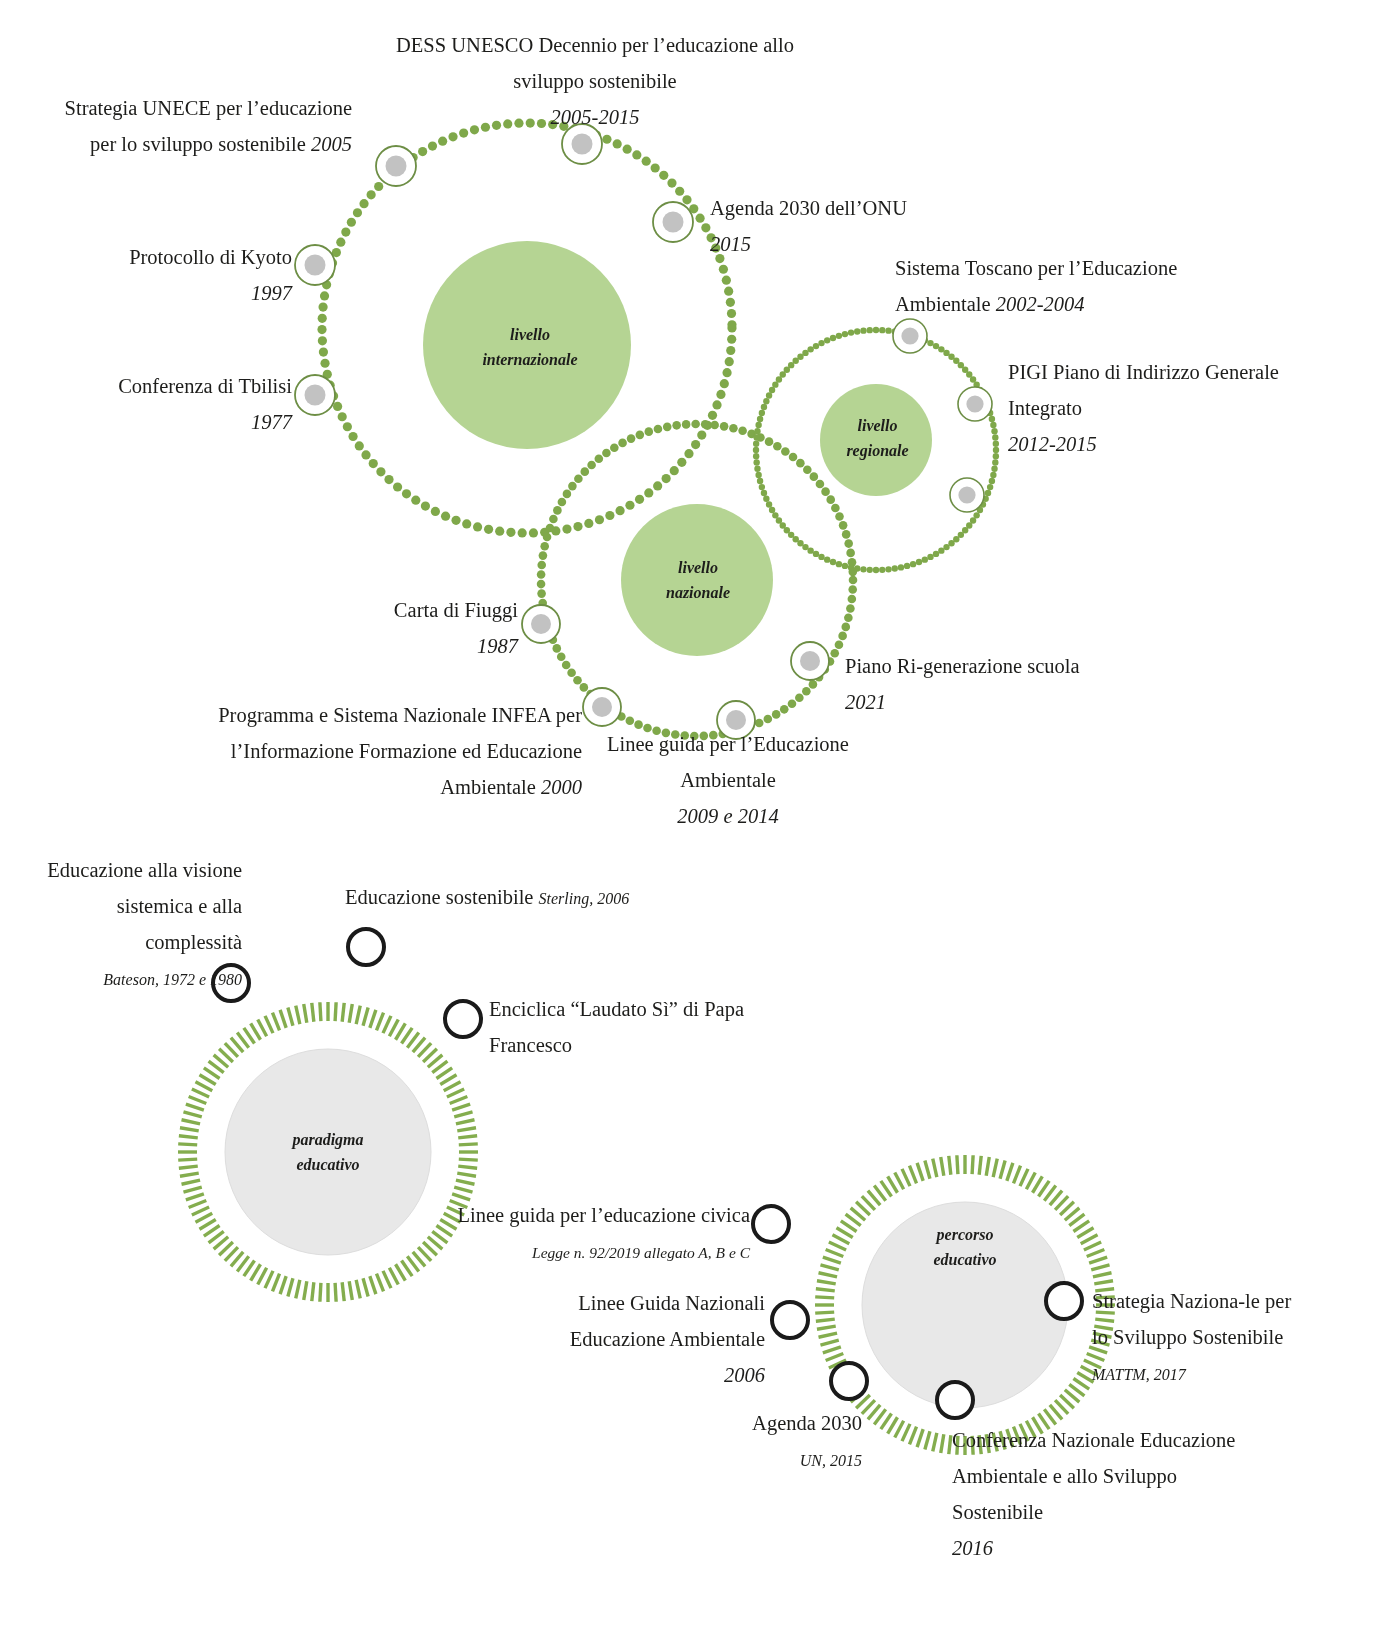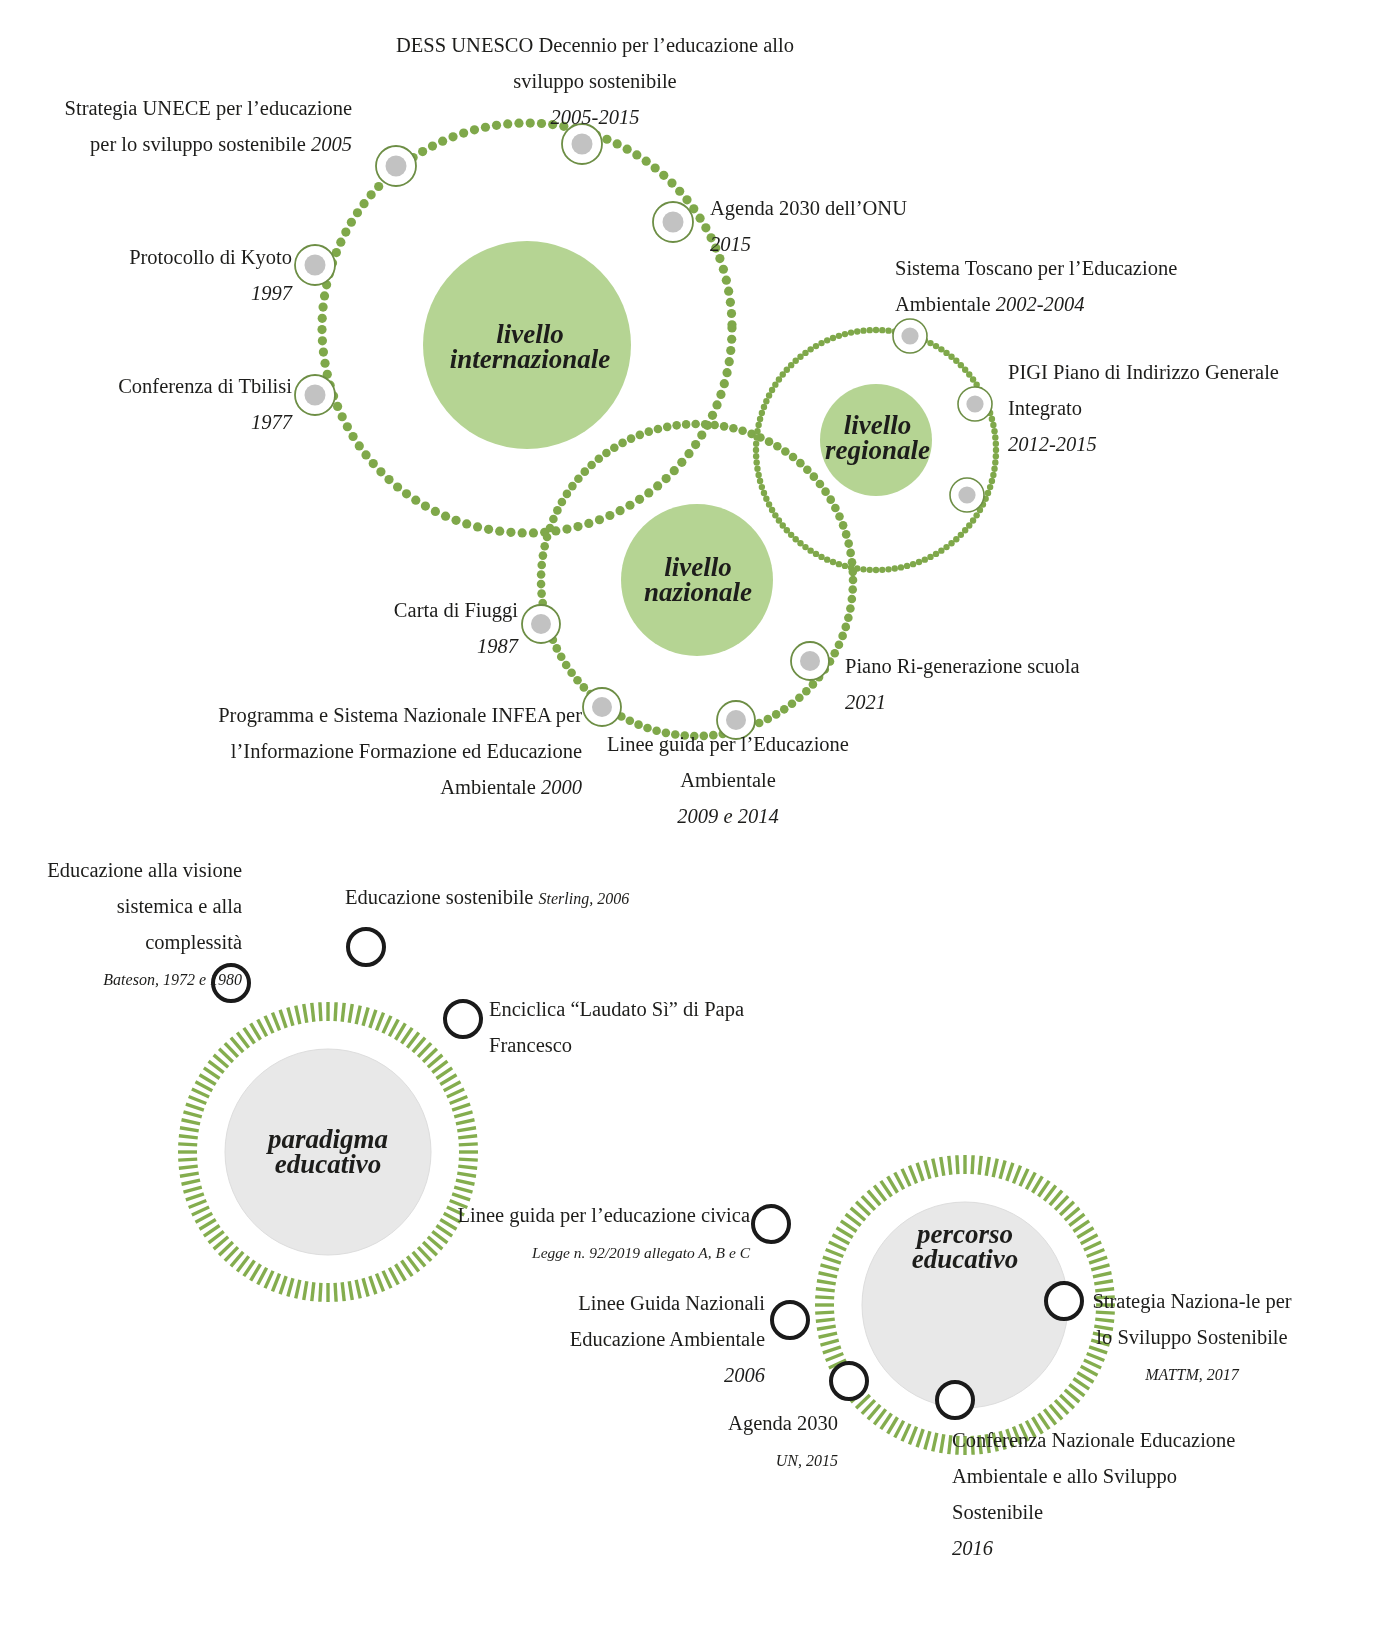--- a/index.html
+++ b/index.html
@@ -14,21 +14,21 @@
   .lbl{position:absolute;font-size:20.5px;line-height:36px;color:#1d1d1b;}
   .lbl.r{text-align:right;}
   .lbl.c{text-align:center;}
   .lbl.l{text-align:left;}
   .yr{font-style:italic;text-align:center;}
   .src{font-style:italic;font-size:16px;}
   .src-sm{font-style:italic;font-size:15.5px;margin-left:21px;}
 
   .coretext{
     position:absolute;text-align:center;font-weight:bold;font-style:italic;
-    font-size:27px;line-height:25px;color:#1d1d1b;
+    font-size:16px;line-height:25px;color:#1d1d1b;
   }
 </style>
 </head>
 <body>
 
 <div id="stage">
 
   <svg class="layer" id="geo" viewBox="0 0 1379 1639">
       <g>
         <circle cx="732.00" cy="328.00" r="4.6" fill="#7fa84a"></circle>
@@ -787,28 +787,28 @@
   <div class="lbl r" style="left:425px;top:1197px;width:325px;">
     <span>Linee guida per l’educazione civica</span><br>
     <span class="src-sm">Legge n. 92/2019 allegato A, B e C</span>
   </div>
 
   <div class="lbl r" style="left:480px;top:1285px;width:285px;">
     <span>Linee Guida Nazionali Educazione Ambientale</span><br>
     <span class="yr">2006</span>
   </div>
 
-  <div class="lbl r" style="left:576px;top:1405px;width:262px;">
+  <div class="lbl r" style="left:600px;top:1405px;width:262px;">
     <span>Agenda 2030</span><br>
     <span class="src">UN, 2015</span>
   </div>
 
   <div class="lbl l" style="left:952px;top:1422px;width:290px;">
     <span>Conferenza Nazionale Educazione Ambientale e allo Sviluppo Sostenibile</span><br>
     <span class="yr">2016</span>
   </div>
 
-  <div class="lbl l" style="left:1092px;top:1283px;width:200px;text-align:center;">
+  <div class="lbl l" style="left:1092px;top:1283px;width:200px;">
     <span>Strategia Naziona-le per lo Sviluppo Sostenibile</span><br>
     <span class="src">MATTM, 2017</span>
   </div>
 
 </div>
 
 </body></html>

